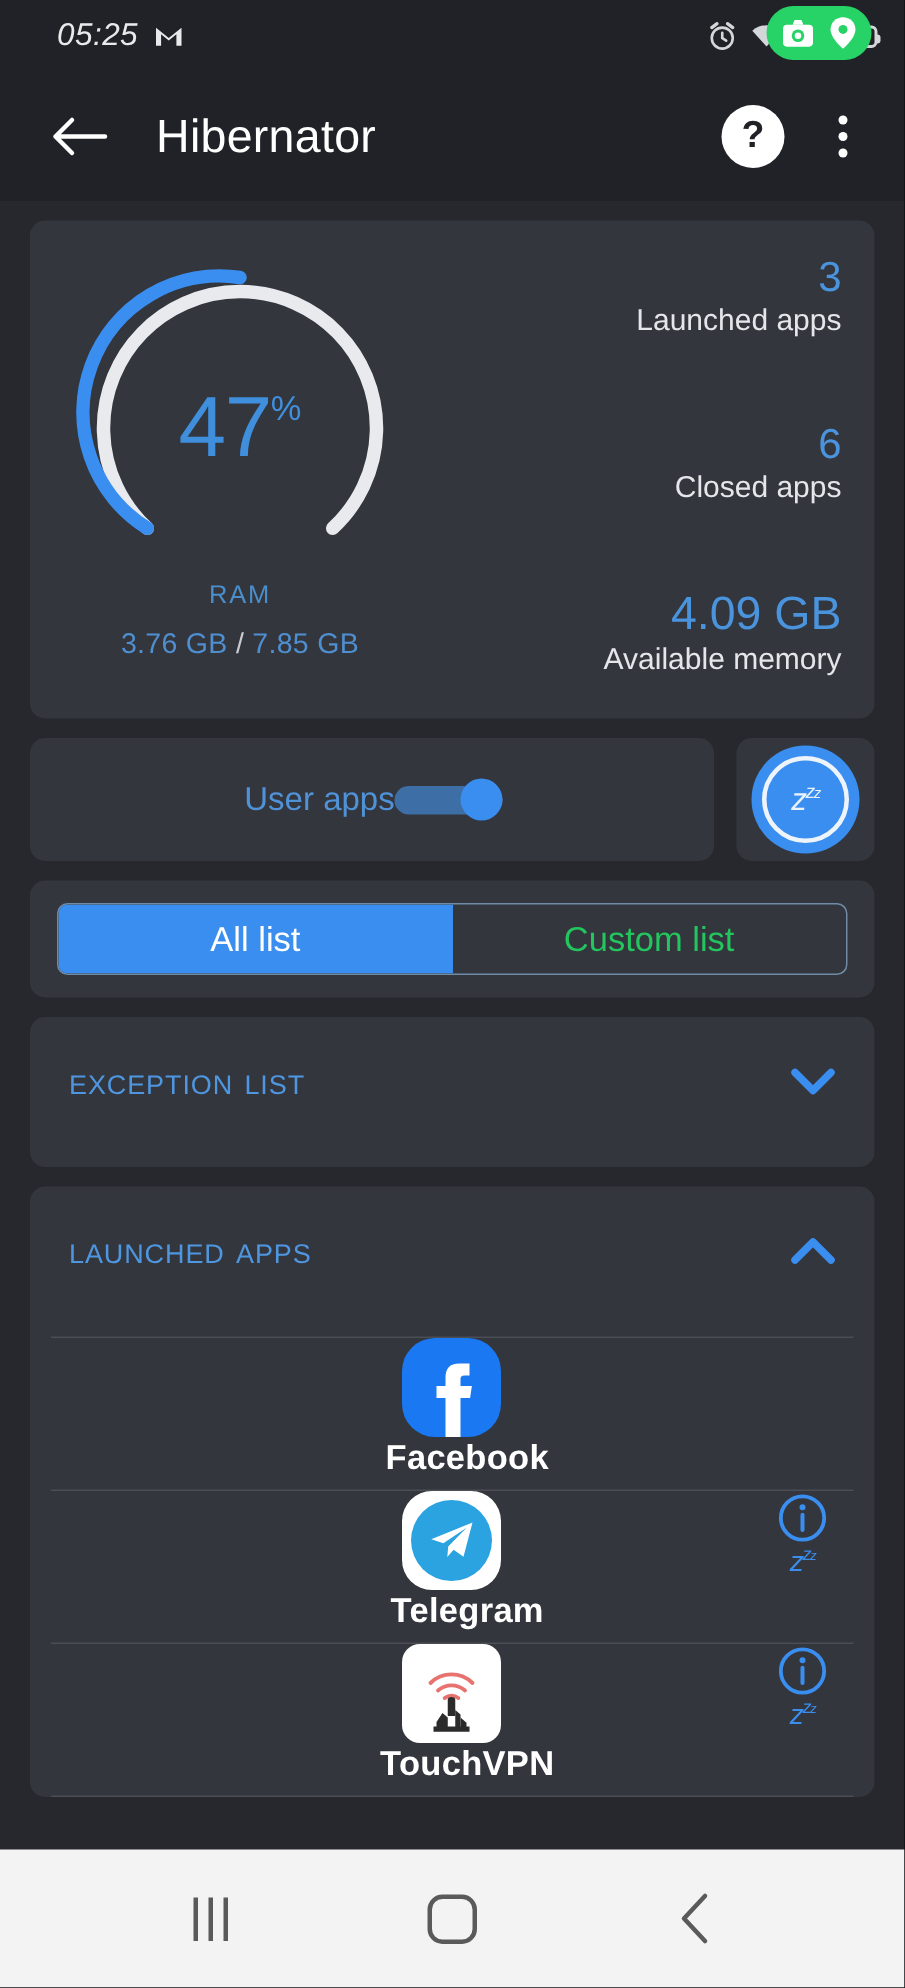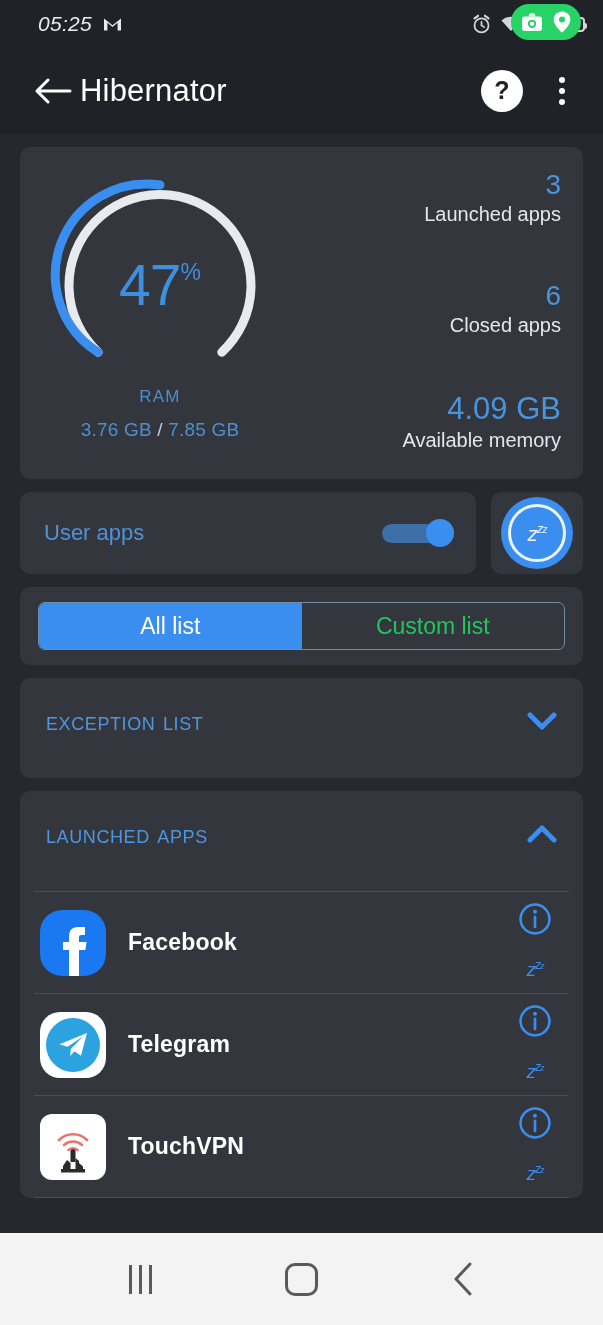--- a/index.html
+++ b/index.html
@@ -60,20 +60,21 @@
     background:#212227;
     display:flex; align-items:center;
     padding:0 24px 0 26px;
   }
   .back-btn {
     width:54px; height:54px; display:flex; align-items:center; justify-content:center;
     cursor:pointer;
   }
   .app-title {
     color:#fff; font-size:31px; font-weight:400; letter-spacing:.2px;
+    margin-left:24px;
   }
   .appbar-actions { margin-left:auto; display:flex; align-items:center; gap:22px; }
   .help-btn {
     width:42px; height:42px; border-radius:50%; background:#ffffff;
     display:flex; align-items:center; justify-content:center;
     cursor:pointer;
   }
   .help-btn span { color:#212227; font-size:25px; font-weight:700; line-height:1; margin-top:-1px; }
   .overflow-btn {
     width:34px; height:44px; display:flex; flex-direction:column;
@@ -125,21 +126,21 @@
   .stat-val.big { font-size:31px; }
   .stat-lbl { color:#e4e6e9; font-size:20px; line-height:1.3; font-weight:400; }
 
   
   .toggle-row { display:flex; margin:13px 20px 0 20px; gap:15px; }
   .toggle-card {
     flex:1; background:#33363d; border-radius:10px;
     padding:18px 22px 18px 24px;
   }
   .tg-line {
-    display:flex; align-items:center; justify-content:space-between;
+    display:flex; align-items:center; justify-content:center;
     height:46px;
   }
   .tg-label { color:#4f92d8; font-size:22px; }
   .switch { position:relative; width:72px; height:28px; cursor:pointer; }
   .switch .track {
     position:absolute; left:0; top:5px; width:72px; height:19px; border-radius:10px;
   }
   .switch .knob {
     position:absolute; top:0; width:28px; height:28px; border-radius:50%;
   }
@@ -190,20 +191,21 @@
   }
   .chev { width:34px; height:34px; display:flex; align-items:center; justify-content:center; }
 
   .applist-card { padding-bottom:0; overflow:hidden; }
   .divider { height:1px; background:#4b4e55; margin:0 14px; }
 
   .app-row {
     display:flex; align-items:center;
     height:101px; padding:0 22px 0 20px; position:relative;
     cursor:pointer;
+    flex-direction:column;
   }
   .app-icon { width:66px; height:66px; flex:0 0 66px; position:relative; }
   .app-name {
     color:#ffffff; font-size:23px; font-weight:700; margin-left:22px;
     letter-spacing:.2px;
   }
   .row-actions {
     margin-left:auto; height:101px; width:52px;
     display:flex; flex-direction:column; align-items:center; justify-content:space-between;
     padding:10px 0 12px 0;

